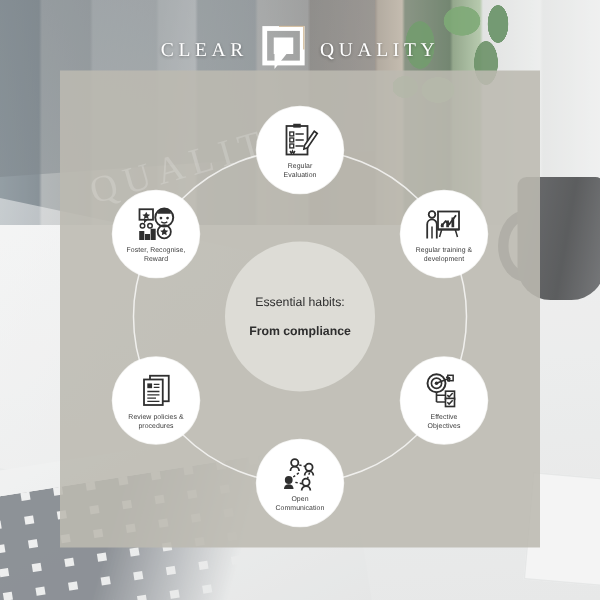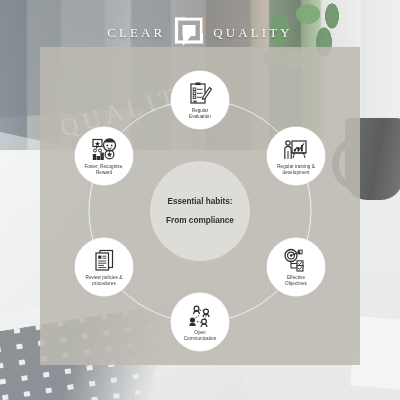--- a/index.html
+++ b/index.html
@@ -126,21 +126,21 @@
     font-size:4.6px;line-height:5.6px;color:#3a3a3a;text-align:center;
     width:56px;letter-spacing:.05px;
   }
 
   .hub{
     position:absolute;left:110px;top:164px;width:100px;height:100px;
     border-radius:50%;background:#dddcd6;
     display:flex;flex-direction:column;align-items:center;justify-content:center;
     transform:translate(0,-50px);
   }
-  .hub-t1{font-size:8.2px;color:#2e2e2e;font-weight:bold;margin-bottom:9px;}
+  .hub-t1{font-size:8.2px;color:#2e2e2e;font-weight:normal;margin-bottom:9px;}
   .hub-t2{font-size:8.2px;color:#2e2e2e;font-weight:bold;line-height:11px;text-align:center;}
 </style>
 </head>
 <body>
 
 <div id="stage">
 
   <div class="bg">
     <div class="bg-desk"></div>
     <div class="bg-shelf"></div>

